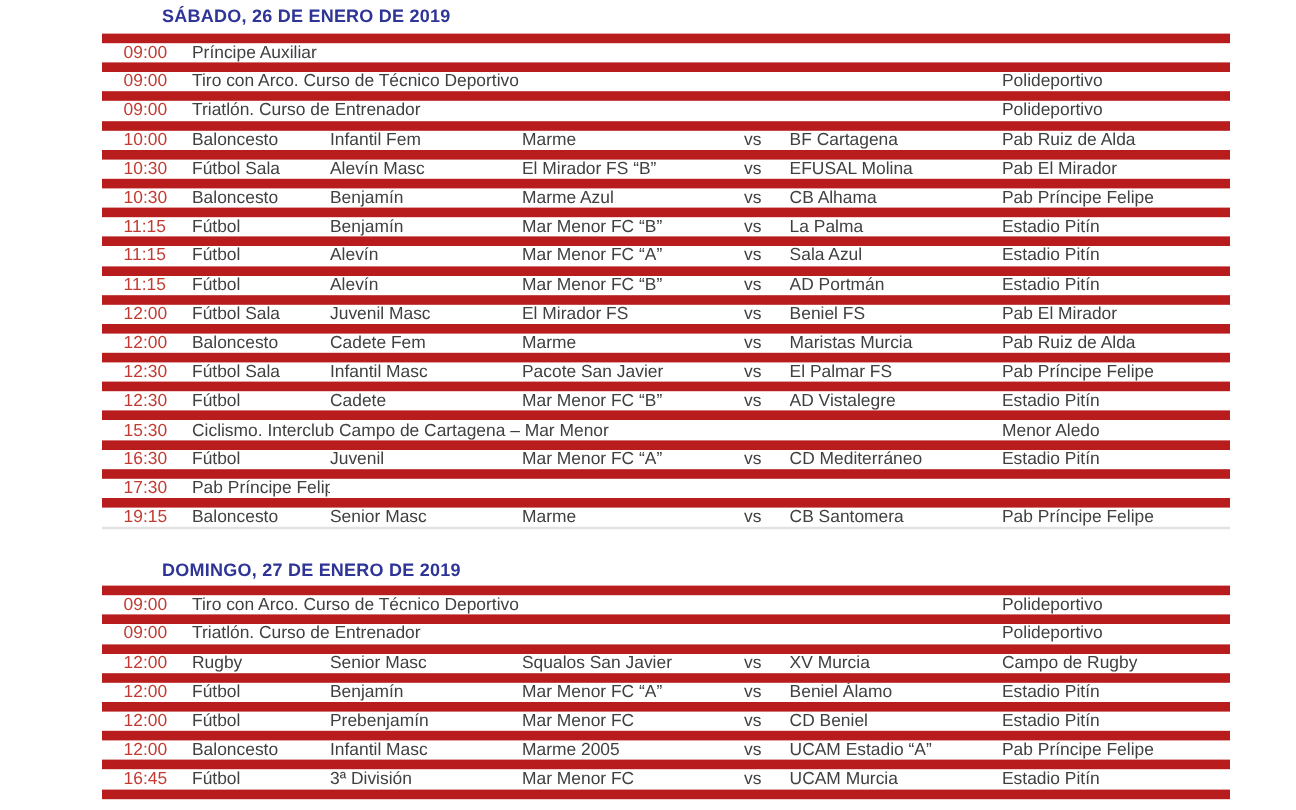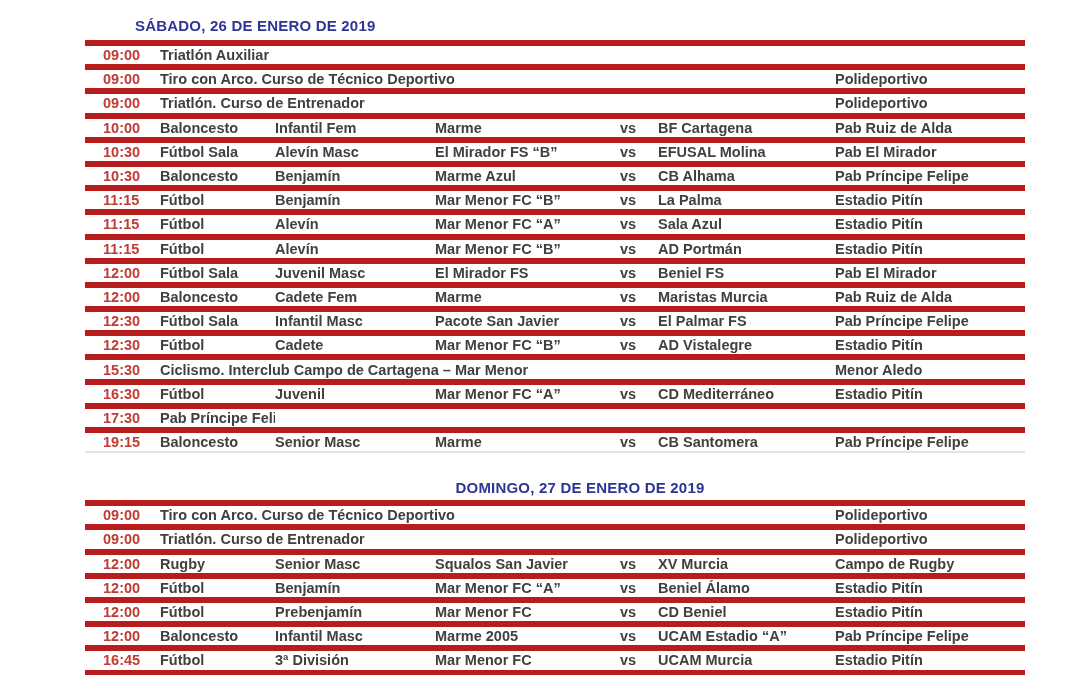--- a/index.html
+++ b/index.html
@@ -2,50 +2,50 @@
 <html><head>
 <meta charset="utf-8">
 <style>
   html,body{margin:0;padding:0;background:#ffffff;}
   .page{
     position:relative;width:1080px;height:675px;overflow:hidden;
     background:#ffffff;color:#404040;
     font-family:"Liberation Sans",sans-serif;
   }
   .section{margin-left:85px;width:940px;}
-  .sec-sat{padding-top:12px;}
+  .sec-sat{}
   .section-title{
     height:28px;line-height:28px;padding-left:50px;
     color:#2e3597;font-weight:bold;font-size:15px;letter-spacing:.2px;
   }
-  .sec-sun .section-title{height:24px;line-height:24px;margin-top:23px;text-align:center;}
+  .sec-sun .section-title{height:24px;line-height:24px;margin-top:23px;}
   .row{
     display:grid;
     grid-template-columns:75px 115px 160px 185px 38px 177px 1fr;
     height:24.2px;box-sizing:border-box;align-items:center;
-    border-top:6px solid #b91c1c;
-    font-size:14.5px;white-space:nowrap;font-weight:bold;
+    border-top:8px solid #b91c1c;
+    font-size:14.5px;white-space:nowrap;
   }
   .sec-sat .rows{border-bottom:2px solid #e2e2e2;}
   .cell{overflow:hidden;}
   .time{color:#c23a32;padding-left:18px;}
   .event{grid-column:2/7;}
   .row.partial{height:6px;align-items:start;overflow:hidden;}
   .row.partial .cell{line-height:20px;}
 </style>
 </head>
 <body>
 
 <div class="page" style="background: rgb(255, 255, 255);">
   <div class="section sec-sat">
     <div class="section-title">SÁBADO, 26 DE ENERO DE 2019</div>
     <div class="rows">
         <div class="row">
           <div class="cell time">09:00</div>
-          <div class="cell venue">Triatlón Auxiliar</div>
+          <div class="cell venue">Príncipe Auxiliar</div>
         </div>
         <div class="row">
           <div class="cell time">09:00</div>
           <div class="cell event">Tiro con Arco. Curso de Técnico Deportivo</div>
           <div class="cell venue">Polideportivo</div>
         </div>
         <div class="row">
           <div class="cell time">09:00</div>
           <div class="cell event">Triatlón. Curso de Entrenador</div>
           <div class="cell venue">Polideportivo</div>

